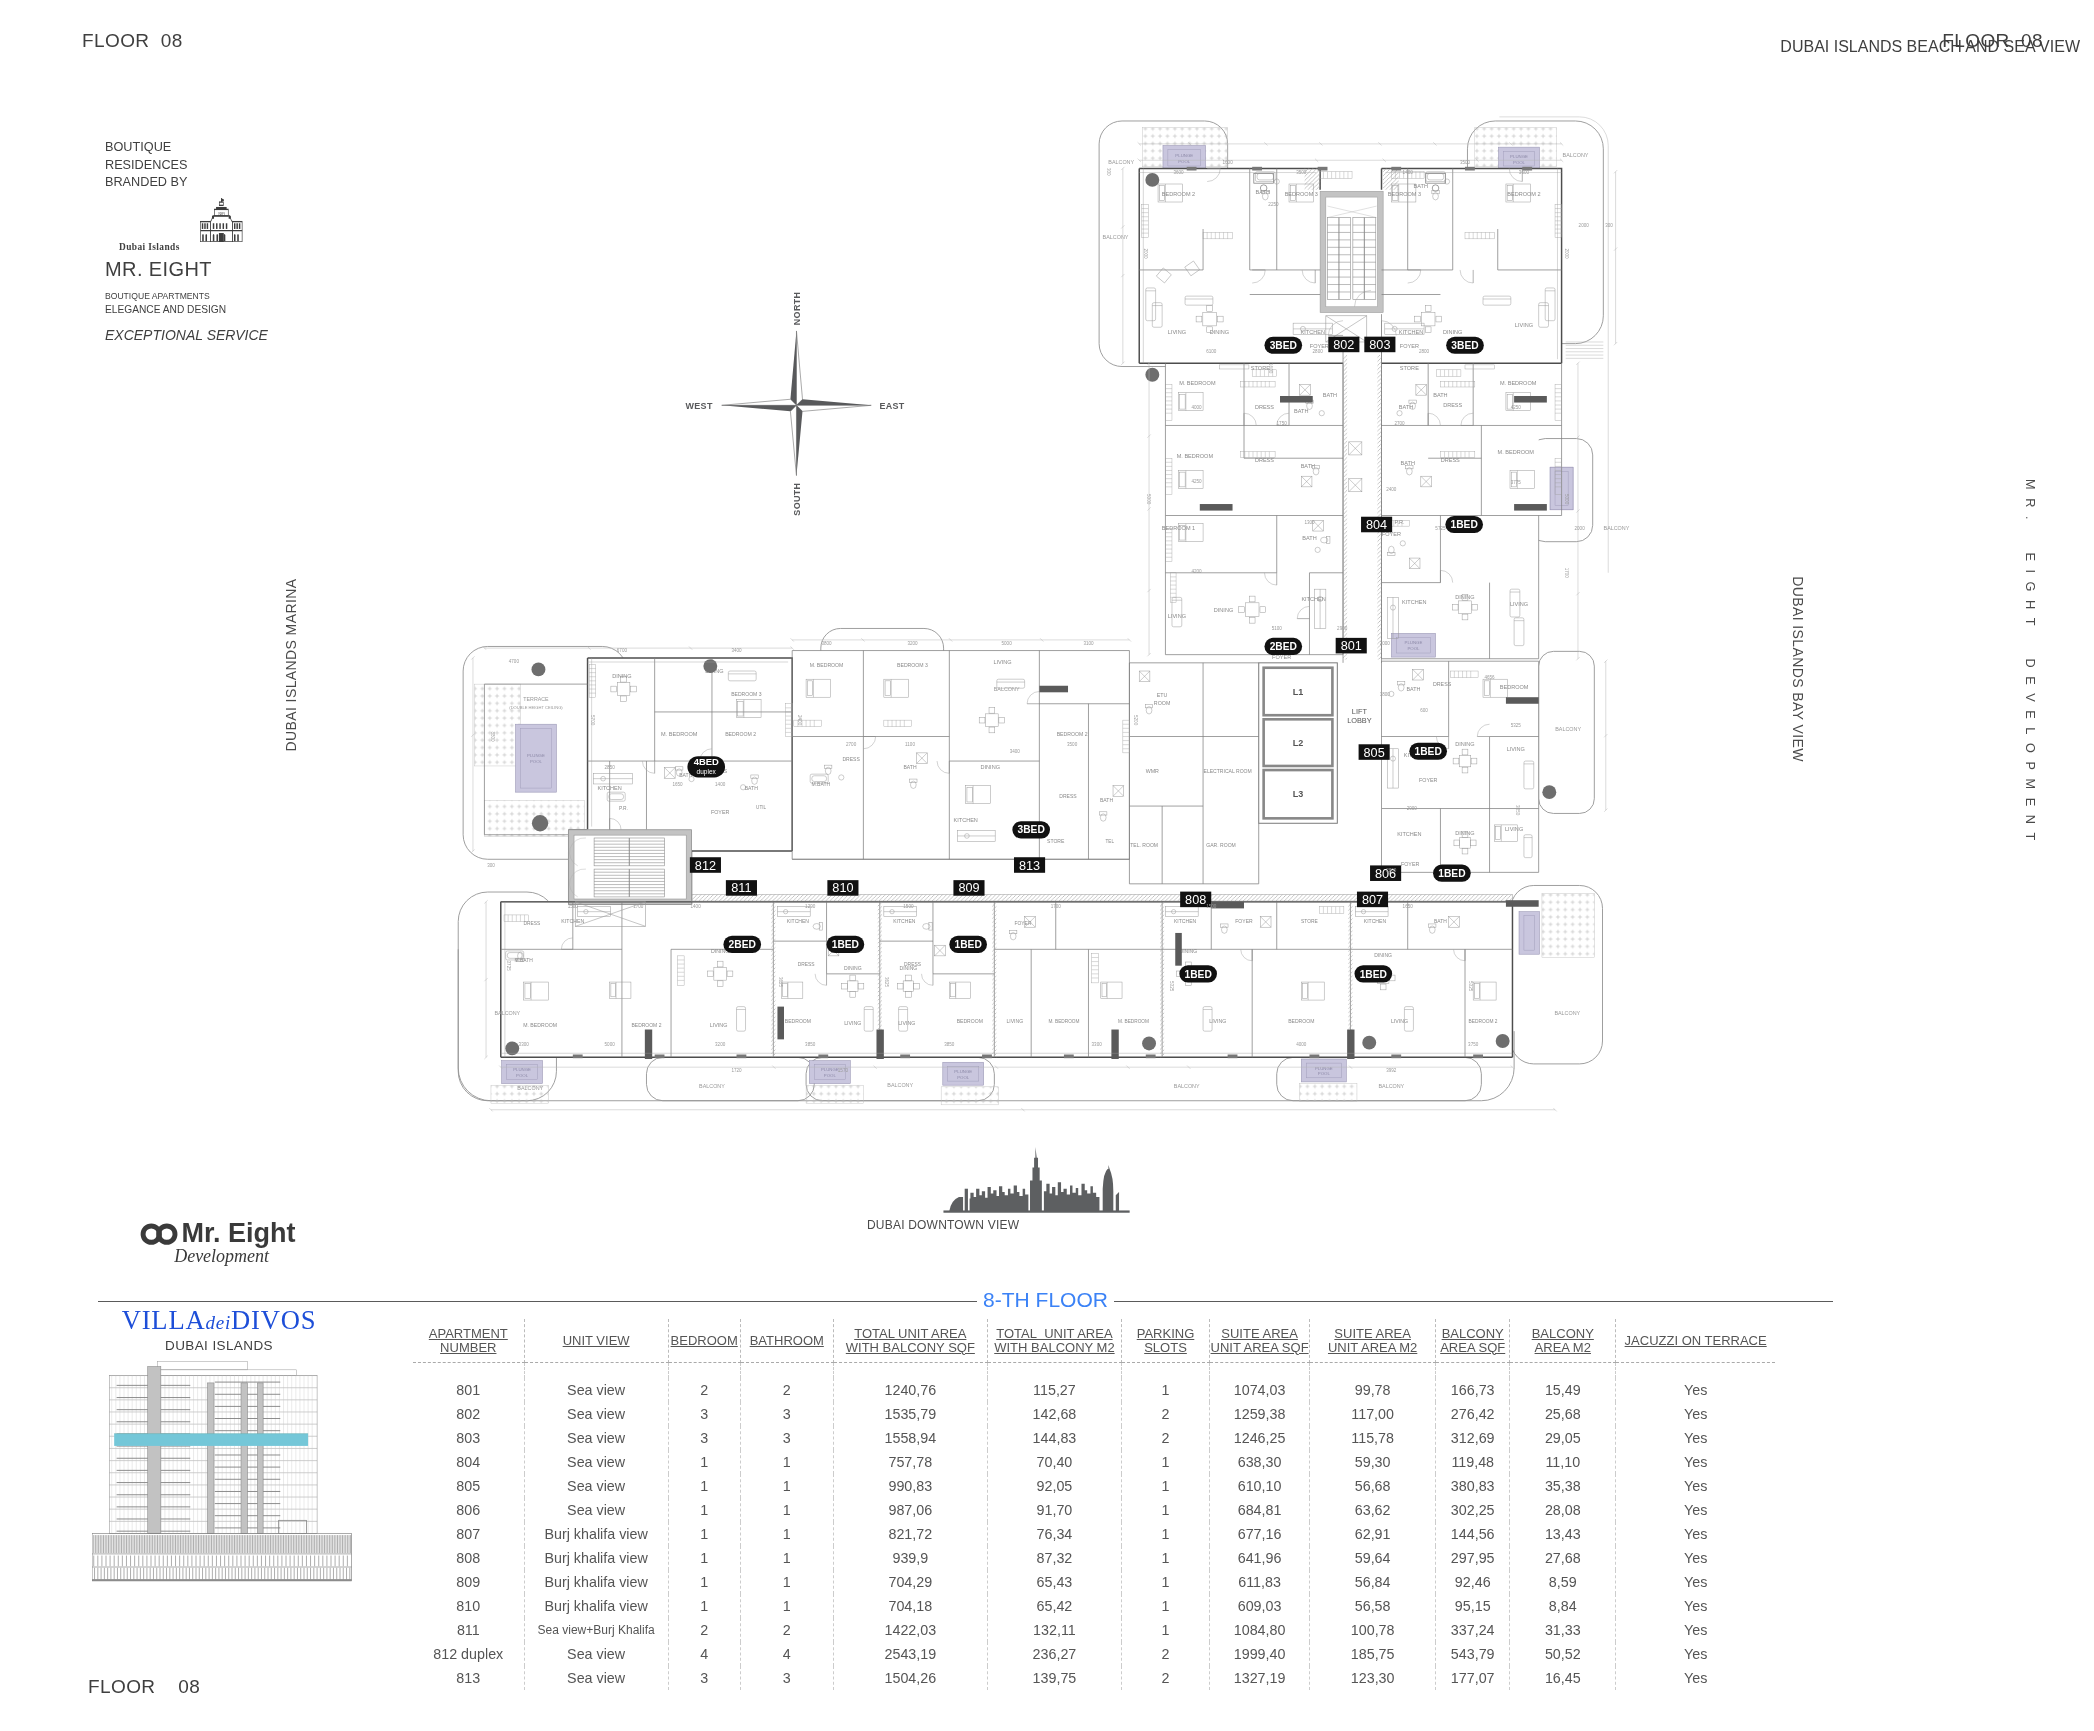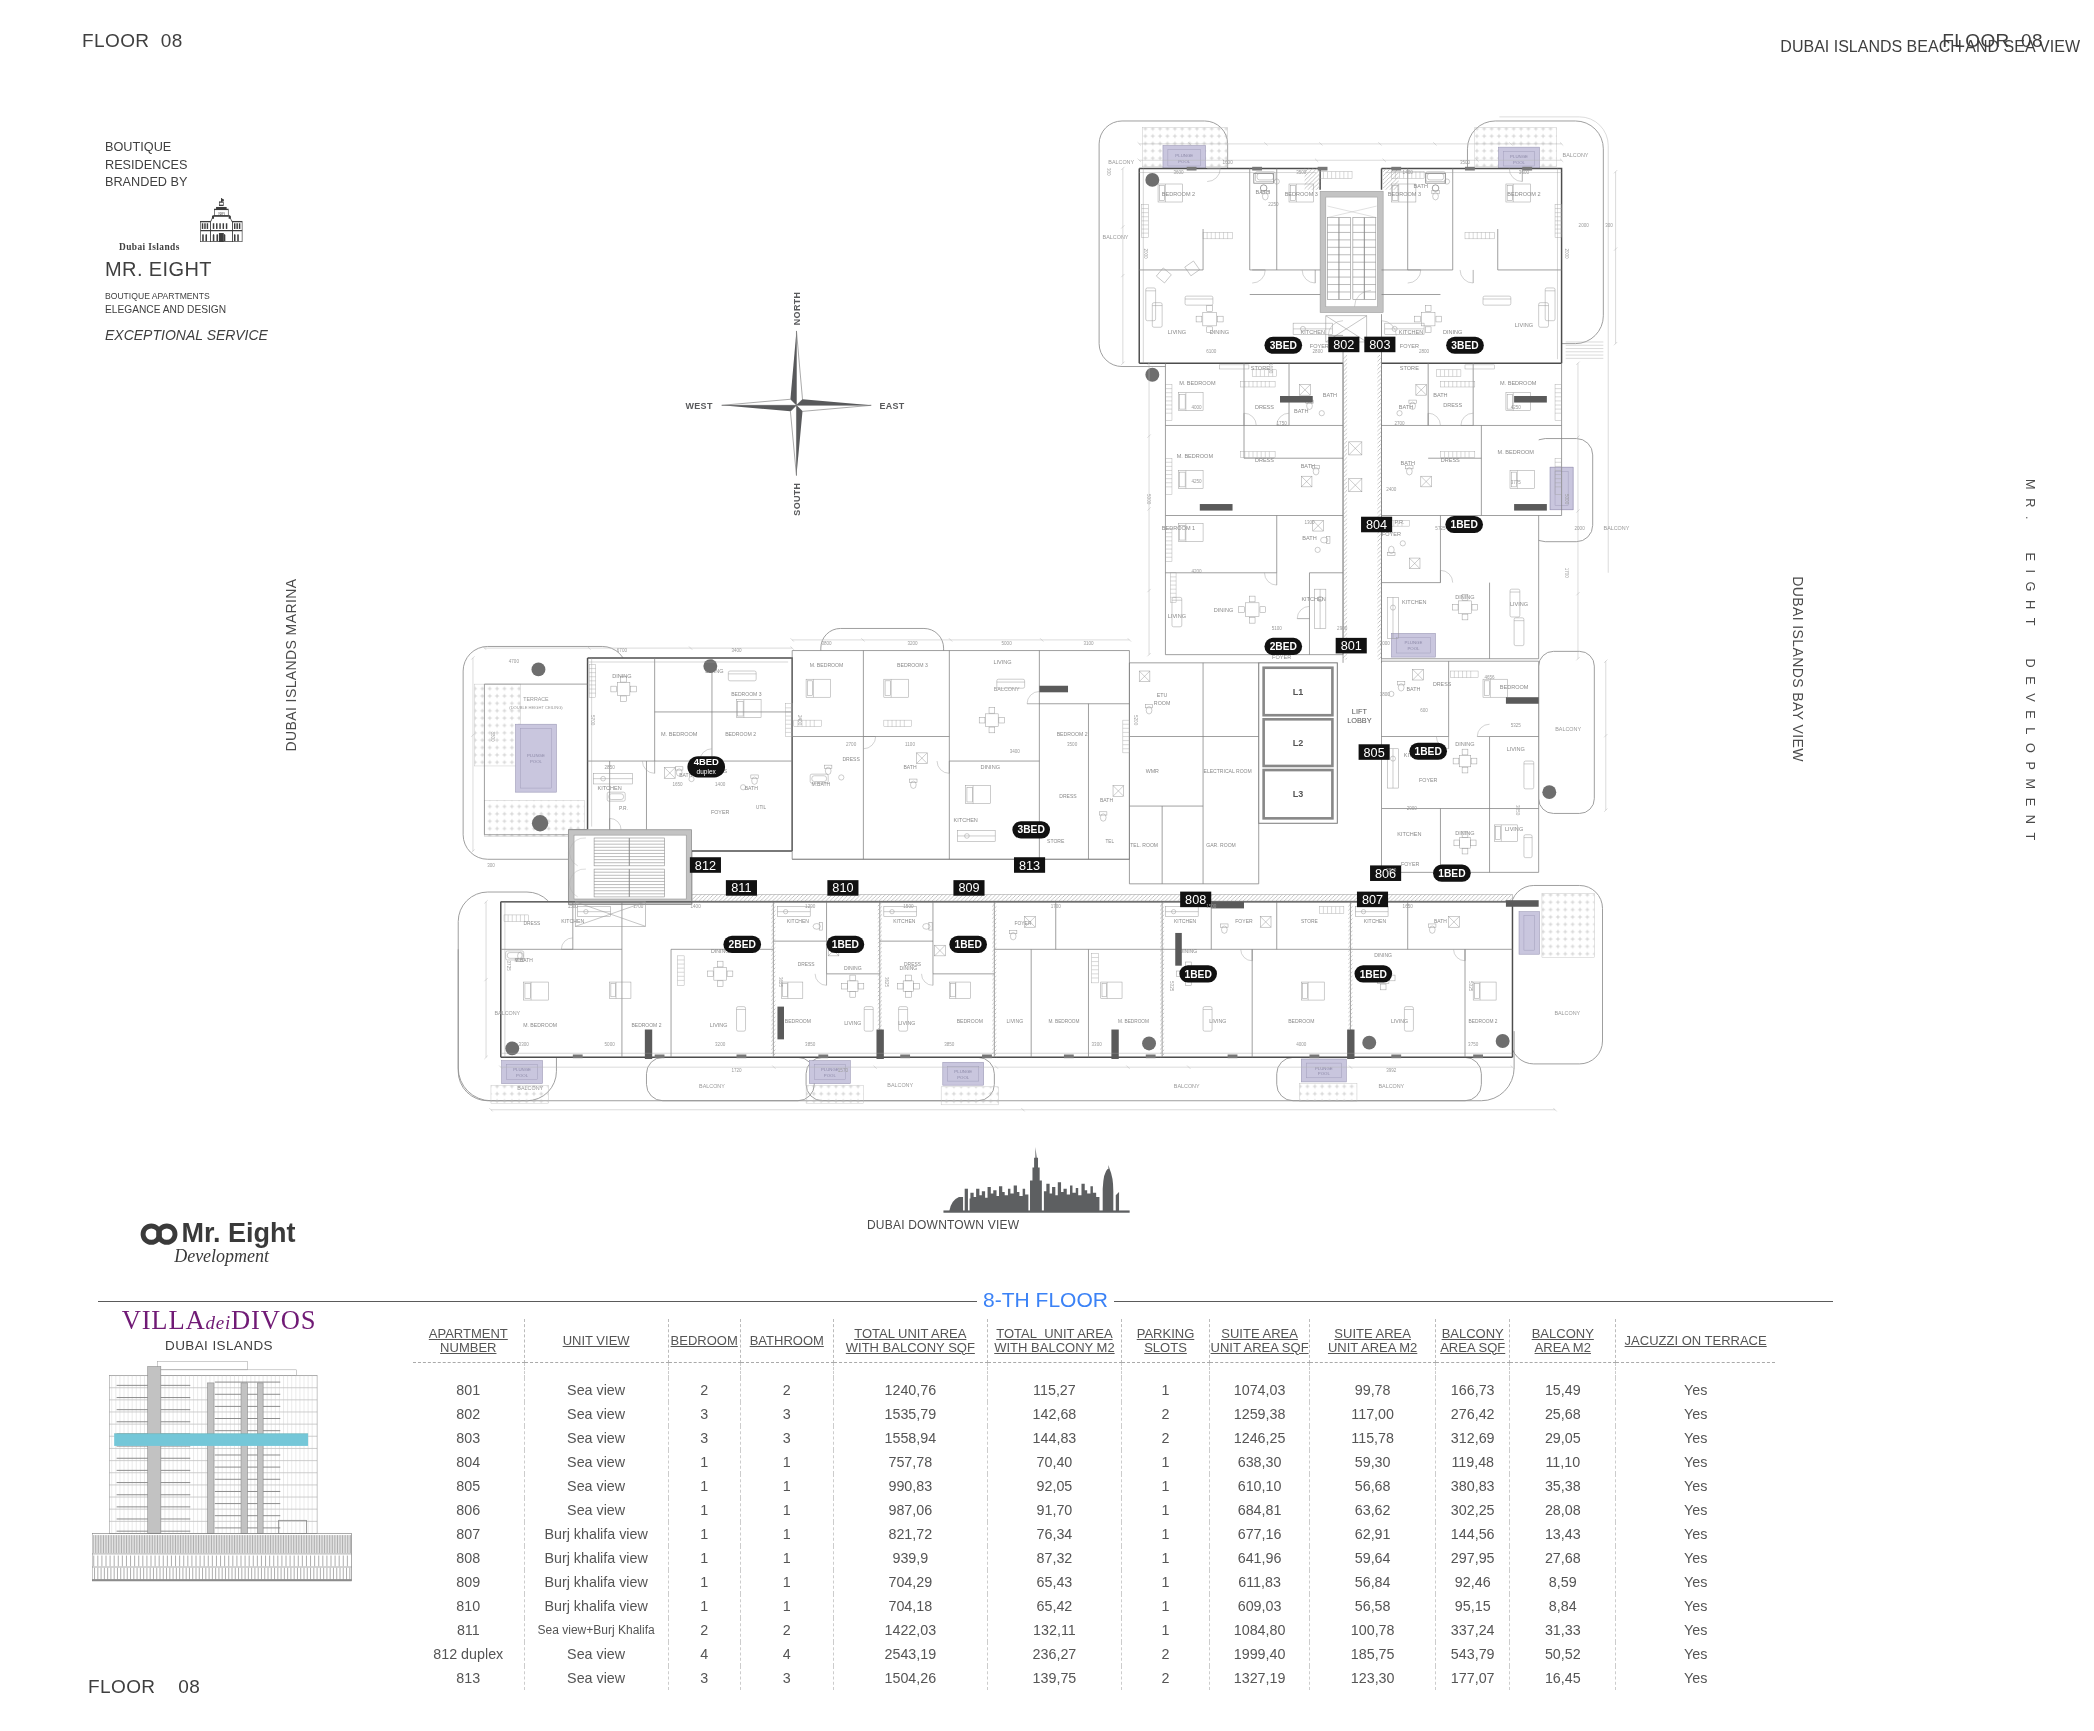--- a/index.html
+++ b/index.html
@@ -1797,21 +1797,21 @@
 <text x="52" y="32" font-size="33" font-weight="bold" fill="#3a3a3a" font-family="Liberation Sans,sans-serif">Mr. Eight</text>
 
 <text x="101" y="56" text-anchor="middle" font-size="22" font-style="italic" fill="#3a3a3a" font-family="Liberation Serif,serif">Development</text>
     </svg>
 </div>
 
 <div class="abs" style="left:98px;top:1301px;width:1735px;height:1.3px;background:#5a5a5a;"></div>
 <div class="abs" style="left:977px;top:1288px;width:137px;background:#fff;text-align:center;font-size:21px;line-height:24px;color:#3b82f6;">8-TH FLOOR</div>
 
 <div class="abs" style="left:121px;top:1308px;width:196px;text-align:center;">
-  <div style="font-family:'Liberation Serif',serif;font-size:26.6px;line-height:24.5px;color:#701a75;letter-spacing:0.8px;">VILLA<span style="font-style:italic;font-size:19px;">dei</span>DIVOS</div>
+  <div style="font-family:'Liberation Serif',serif;font-size:26.6px;line-height:24.5px;color:#1d4ed8;letter-spacing:0.8px;">VILLA<span style="font-style:italic;font-size:19px;">dei</span>DIVOS</div>
   <div style="font-size:13.5px;color:#3f3f3f;margin-top:2.5px;letter-spacing:0.4px;">DUBAI ISLANDS</div>
 </div>
 
 <svg class="abs" style="left:92px;top:1360px;" width="262" height="225" viewBox="0 0 320 275" id="elevation">
 <g stroke="#9a9a9a" stroke-width="0.6" fill="none">
 <rect x="21" y="19" width="254" height="193" stroke="#888"></rect>
 <rect x="80" y="2" width="110" height="10"></rect>
 <rect x="80" y="12" width="170" height="7"></rect>
 <line x1="21" y1="19.0" x2="275" y2="19.0"></line>
 <line x1="21" y1="33.9" x2="275" y2="33.9"></line>

